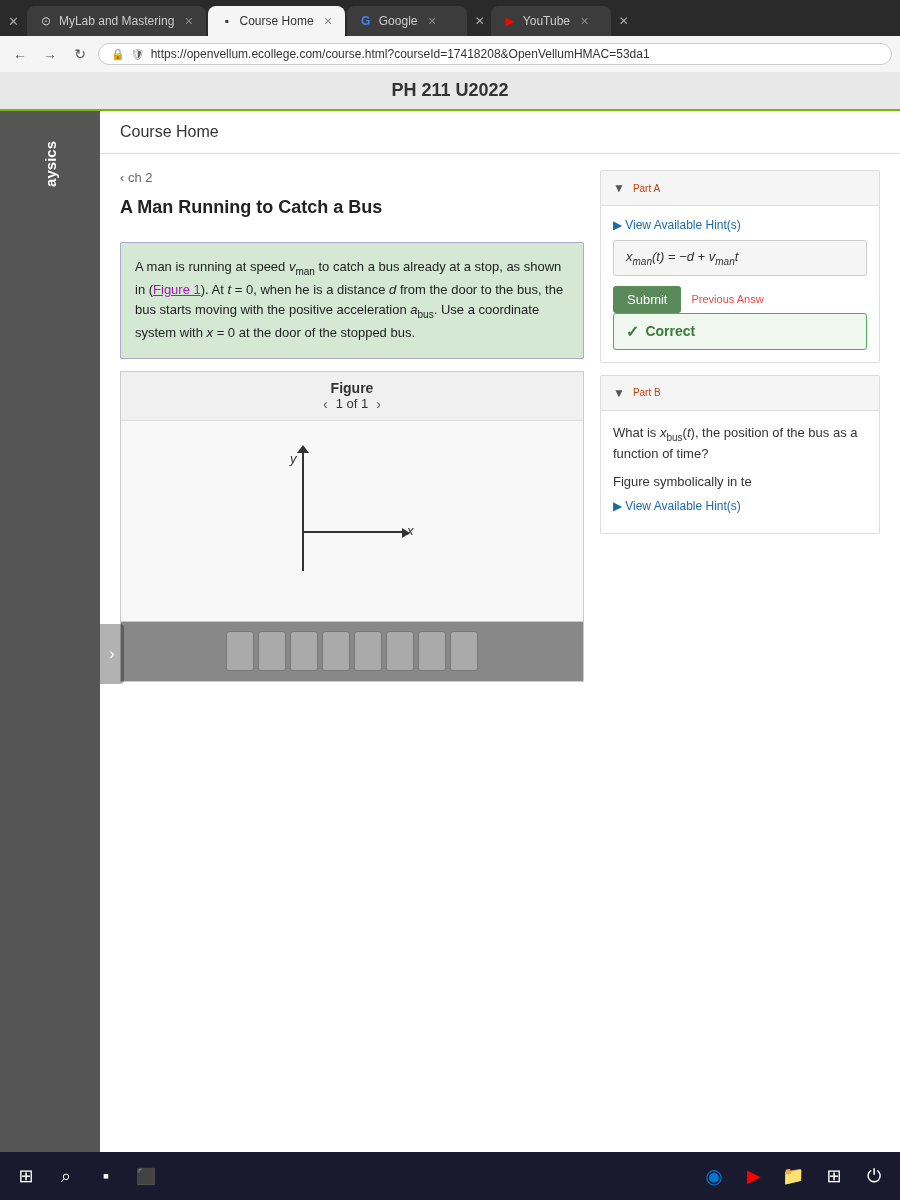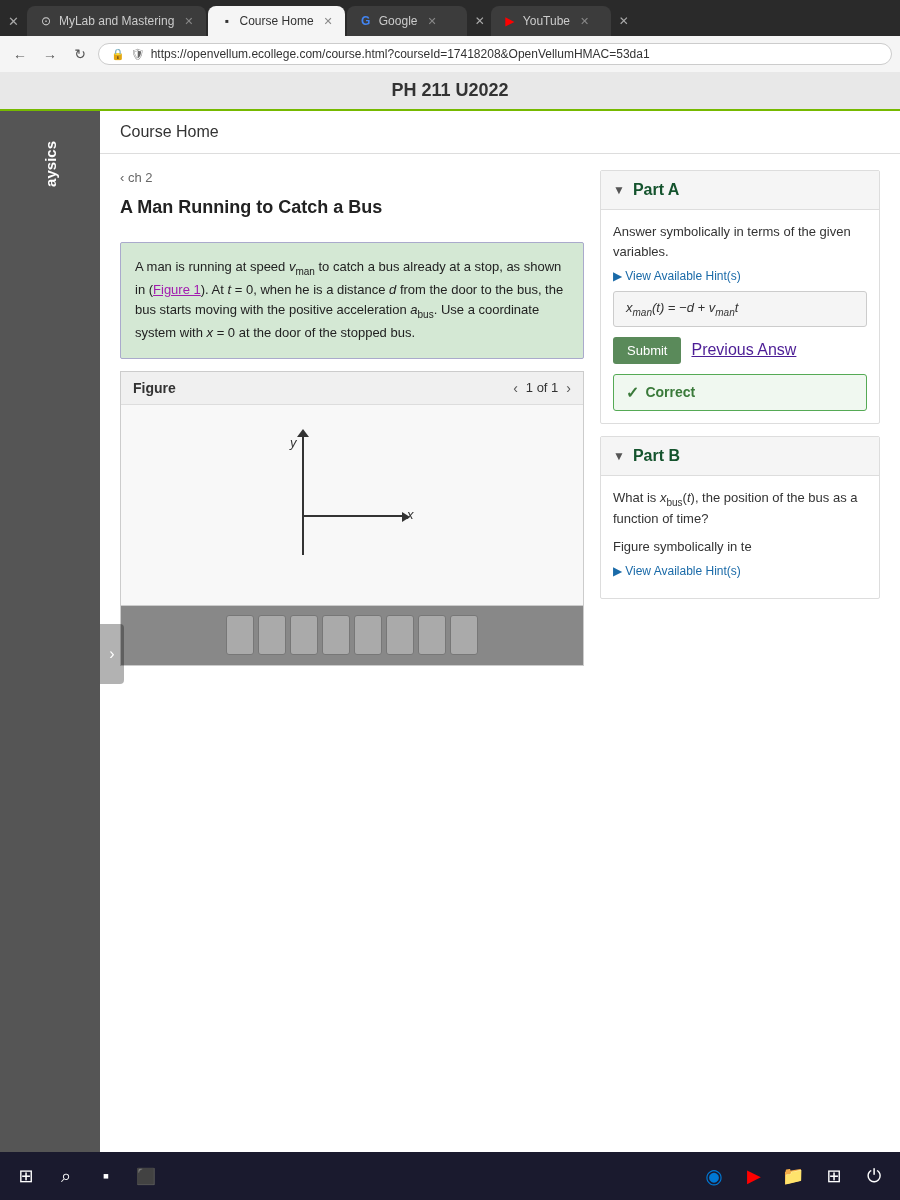--- a/index.html
+++ b/index.html
@@ -199,20 +199,21 @@
       flex-direction: column;
     }
 
     .figure-header {
       display: flex;
       align-items: center;
       justify-content: space-between;
       padding: 8px 12px;
       background: #f0f0f0;
       border-bottom: 1px solid #ddd;
+      flex-direction: column;
     }
 
     .figure-label {
       font-weight: bold;
       font-size: 14px;
       color: #333;
     }
 
     .figure-pagination {
       display: flex;
@@ -339,23 +340,23 @@
       display: flex;
       align-items: center;
       gap: 8px;
       padding: 10px 12px;
       background: #f5f5f5;
       border-bottom: 1px solid #ddd;
       cursor: pointer;
     }
 
     .part-title {
-      font-weight: bold;
-      font-size: 16px;
-      color: #14532d;
+      font-weight: normal;
+      font-size: 10px;
+      color: #c2410c;
     }
 
     .part-body {
       padding: 12px;
     }
 
     .part-question {
       font-size: 13px;
       color: #333;
       margin-bottom: 8px;
@@ -370,38 +371,36 @@
       color: #333;
       border-radius: 3px;
       margin-bottom: 10px;
       font-style: italic;
     }
 
     .answer-buttons {
       display: flex;
       align-items: center;
       gap: 10px;
-      margin-bottom: 10px;
     }
 
     .submit-btn {
       background: #5a8a5a;
       color: white;
       border: none;
       padding: 6px 14px;
       border-radius: 3px;
       font-size: 13px;
       cursor: pointer;
     }
 
     .prev-answer-link {
-      color: #4c1d95;
-      font-size: 16px;
-      cursor: pointer;
-      text-decoration: underline;
+      color: #ef4444;
+      font-size: 11px;
+      cursor: pointer;
     }
 
     .correct-badge {
       display: flex;
       align-items: center;
       gap: 6px;
       padding: 8px 12px;
       background: #f0f8f0;
       border: 1px solid #5a5;
       border-radius: 3px;
@@ -620,23 +619,20 @@
       </div>
 
       <div class="problem-right">
 
         <div class="part-section">
           <div class="part-header">
             <span class="collapse-arrow">▼</span>
             <span class="part-title">Part A</span>
           </div>
           <div class="part-body">
-            <p class="part-question">
-              Answer symbolically in terms of the given variables.
-            </p>
 
             <div class="view-hint">
               <span>▶</span>
               <span>View Available Hint(s)</span>
             </div>
 
             <div class="answer-display">
               <em>x</em><sub>man</sub>(<em>t</em>) = −<em>d</em> + <em>v</em><sub>man</sub><em>t</em>
             </div>
 

